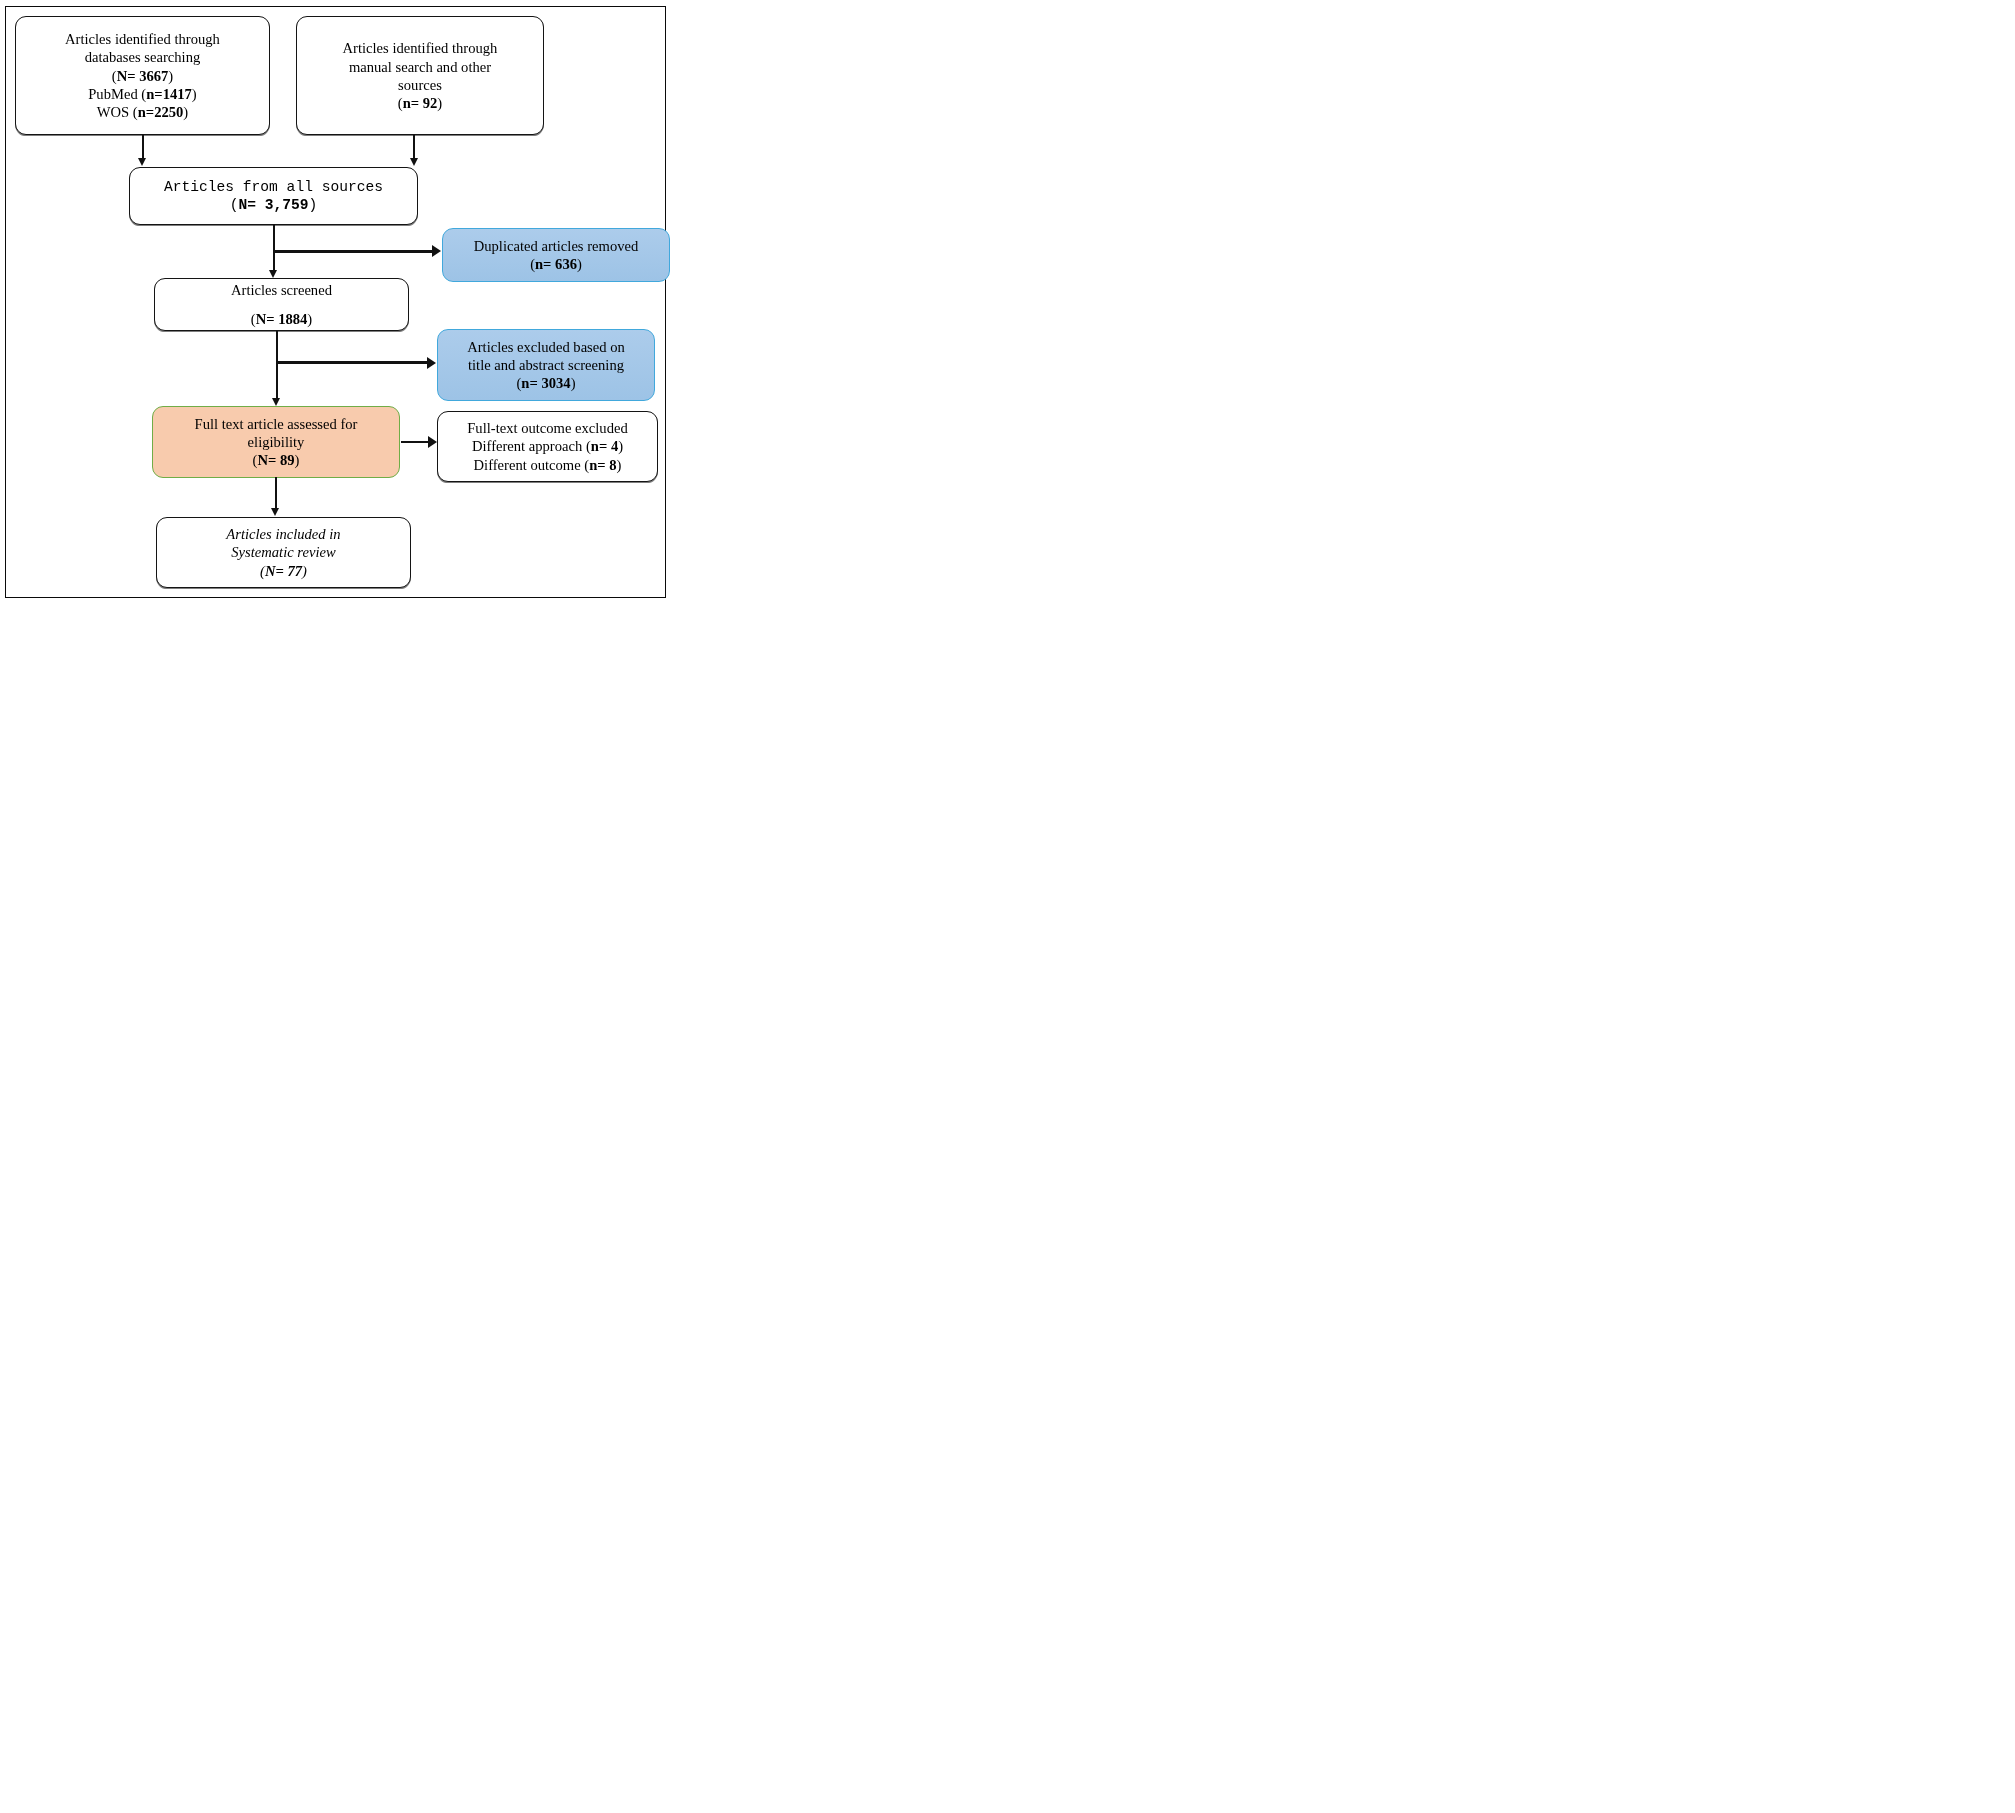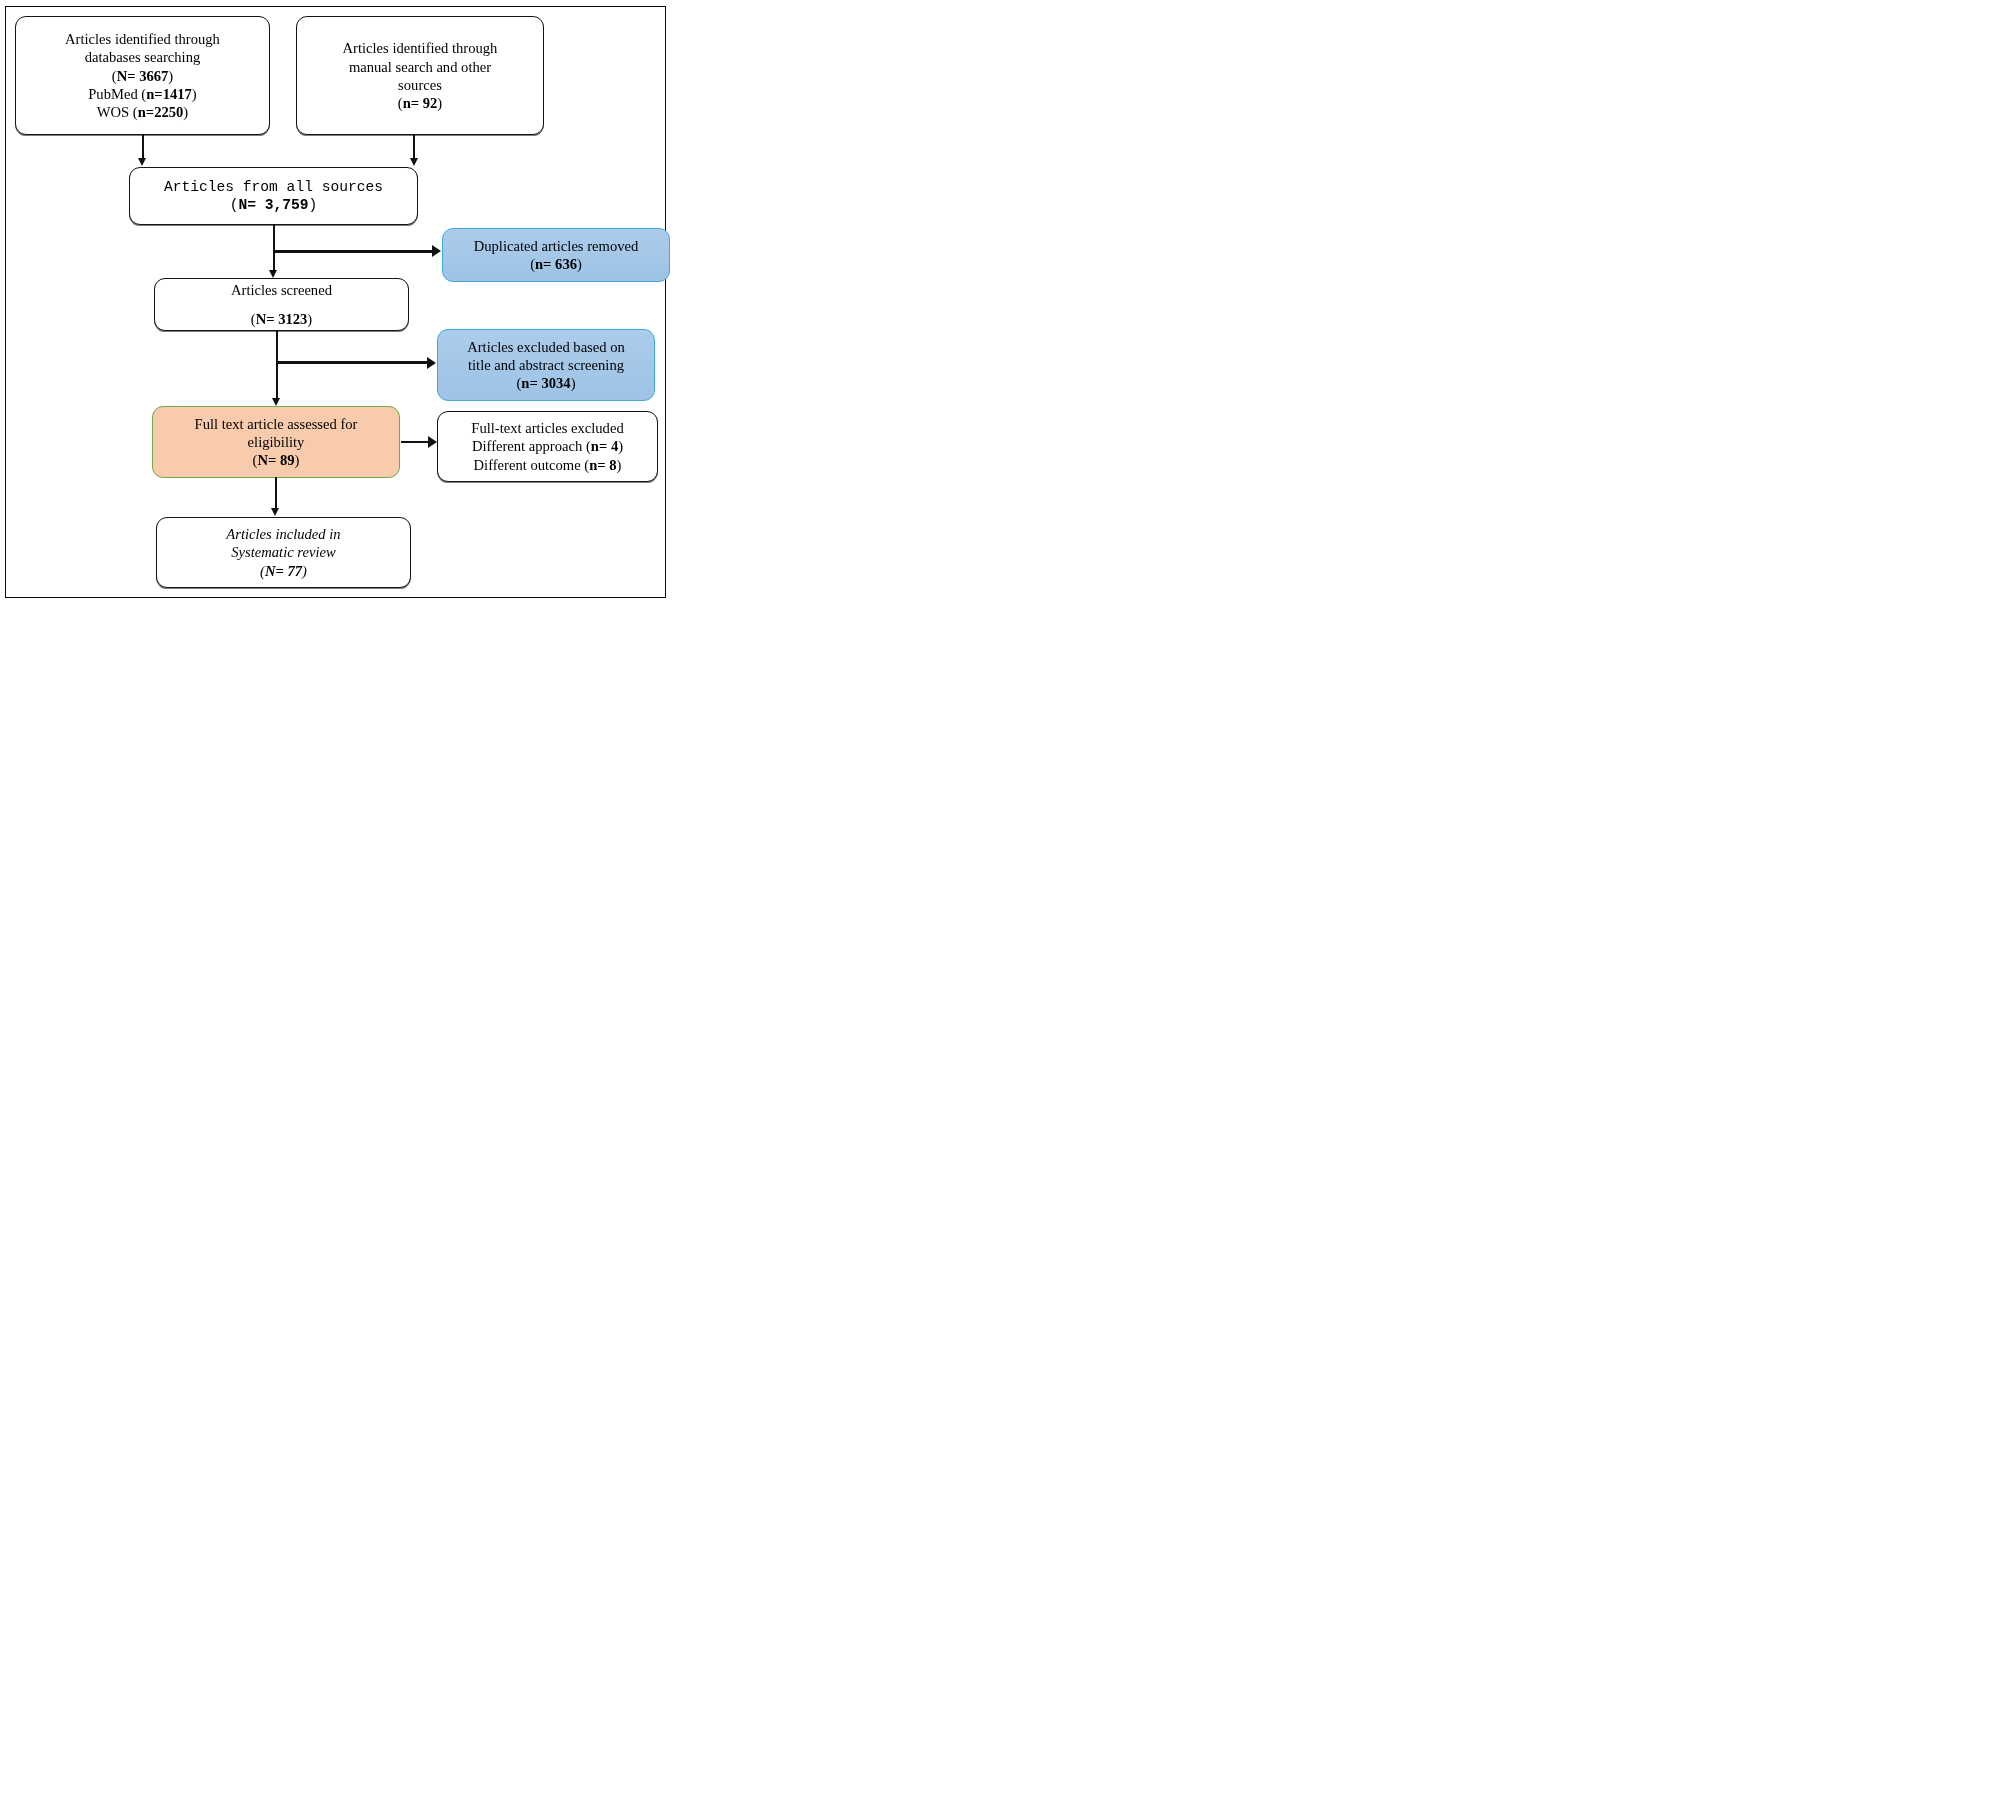--- a/index.html
+++ b/index.html
@@ -92,21 +92,21 @@
   <div class="hline" style="left:274px;top:250px;width:159px;"></div>
   <div class="arr-right" style="left:432px;top:245px;"></div>
 
   <div class="box blue" style="left:442px;top:228px;width:228px;height:54px;">
       <div class="ln"><span>Duplicated articles removed</span></div>
       <div class="ln"><span>(</span><span class="b">n= 636</span><span>)</span></div>
     </div>
 
   <div class="box white" style="left:154px;top:278px;width:255px;height:53px;gap:10px;">
       <div class="ln"><span>Articles screened</span></div>
-      <div class="ln"><span>(</span><span class="b">N= 3123</span><span>)</span></div>
+      <div class="ln"><span>(</span><span class="b">N= 1884</span><span>)</span></div>
     </div>
 
   <div class="vline" style="left:276px;top:331px;height:67px;"></div>
   <div class="arr-down" style="left:272px;top:398px;"></div>
   <div class="hline" style="left:277px;top:361px;width:151px;"></div>
   <div class="arr-right" style="left:427px;top:357px;"></div>
 
   <div class="box blue" style="left:437px;top:329px;width:218px;height:72px;">
       <div class="ln"><span>Articles excluded based on</span></div>
       <div class="ln"><span>title and abstract screening</span></div>
@@ -116,21 +116,21 @@
   <div class="box orange" style="left:152px;top:406px;width:248px;height:72px;">
       <div class="ln"><span>Full text article assessed for</span></div>
       <div class="ln"><span>eligibility</span></div>
       <div class="ln"><span>(</span><span class="b">N= 89</span><span>)</span></div>
     </div>
 
   <div class="hline thin" style="left:401px;top:441px;width:27px;"></div>
   <div class="arr-right" style="left:428px;top:436px;"></div>
 
   <div class="box white" style="left:437px;top:411px;width:221px;height:71px;">
-      <div class="ln"><span>Full-text articles excluded</span></div>
+      <div class="ln"><span>Full-text outcome excluded</span></div>
       <div class="ln"><span>Different approach (</span><span class="b">n= 4</span><span>)</span></div>
       <div class="ln"><span>Different outcome (</span><span class="b">n= 8</span><span>)</span></div>
     </div>
 
   <div class="vline" style="left:275px;top:477px;height:31px;"></div>
   <div class="arr-down" style="left:271px;top:508px;"></div>
 
   <div class="box white" style="left:156px;top:517px;width:255px;height:71px;font-style:italic;">
       <div class="ln"><span>Articles included in</span></div>
       <div class="ln"><span>Systematic review</span></div>

